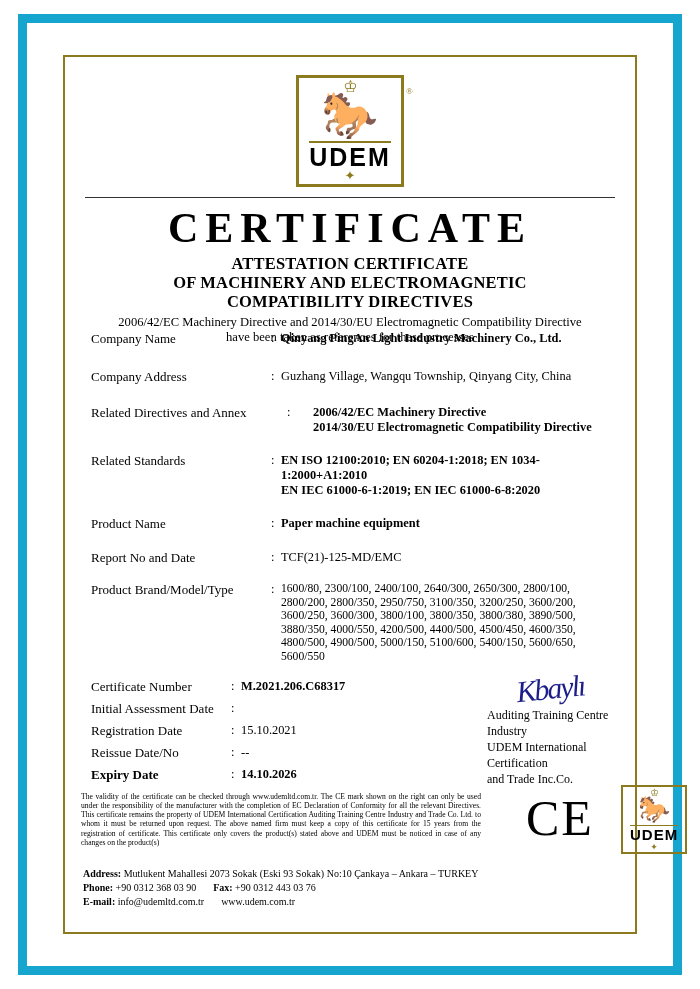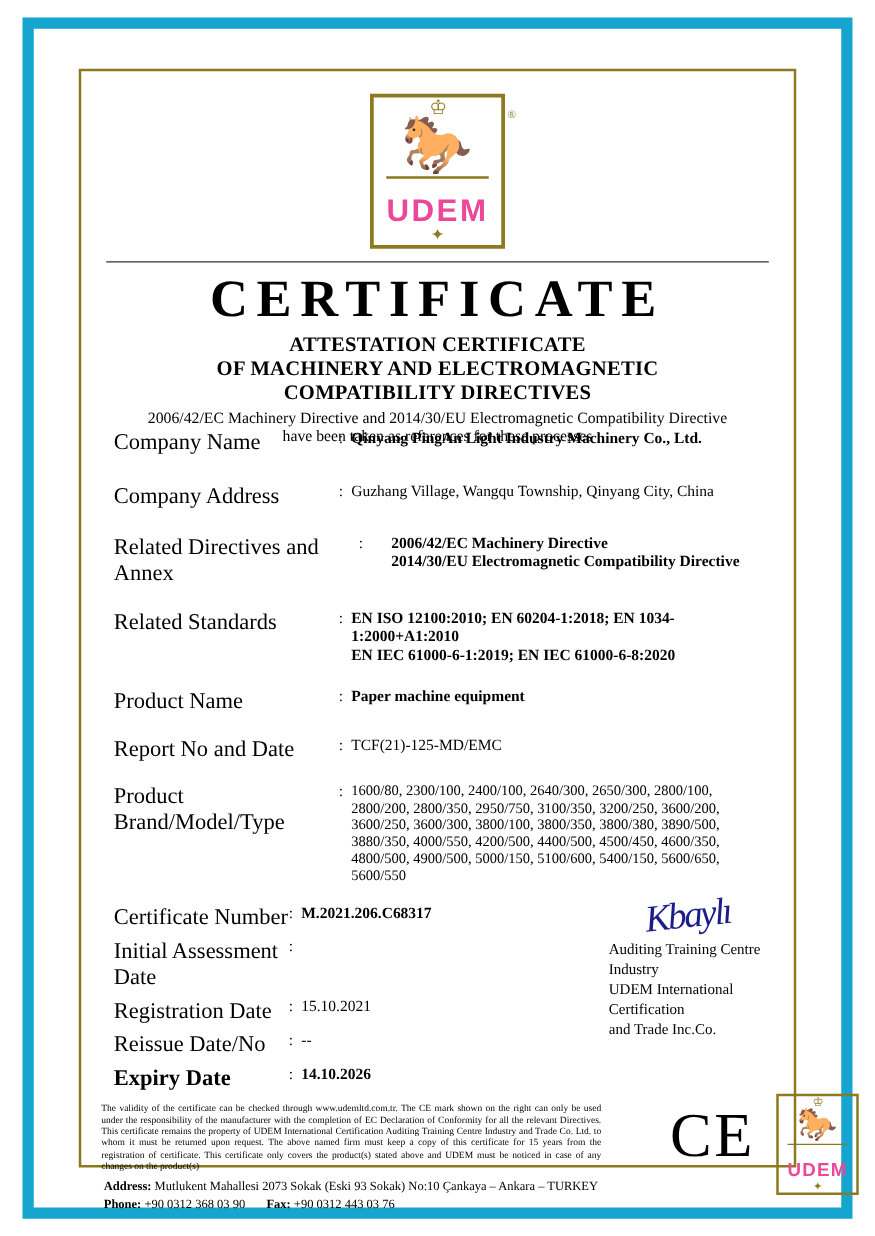--- a/index.html
+++ b/index.html
@@ -67,25 +67,25 @@
   .logo-horse {
     font-size: 46px;
     line-height: 48px;
     color: #8c7a1e;
   }
   .logo-word {
     font-family: "Liberation Sans", sans-serif;
     font-weight: bold;
     font-size: 25px;
     letter-spacing: 2px;
-    color: #ec4899;
+    color: #000000;
     line-height: 26px;
     border-top: 2px solid #8c7a1e;
     margin-top: 1px;
-    padding-top: 13px;
+    padding-top: 1px;
   }
   .logo-bone {
     font-size: 13px;
     color: #8c7a1e;
     line-height: 12px;
   }
   .logo-reg {
     position: absolute;
     right: -12px;
     top: 8px;
@@ -135,21 +135,21 @@
     font-size: 12.5px;
   }
   .row {
     display: flex;
     align-items: flex-start;
     margin-bottom: 13px;
   }
   .label {
     width: 190px;
     flex: 0 0 190px;
-    font-size: 18px;
+    font-size: 13px;
     padding-left: 10px;
     box-sizing: border-box;
   }
   .colon {
     width: 10px;
     flex: 0 0 10px;
     text-align: left;
   }
   .value {
     flex: 1 1 auto;
@@ -204,21 +204,21 @@
     width: 400px;
     margin-top: 3px;
   }
 
   .ce-row {
     position: relative;
     height: 72px;
   }
   .ce-mark {
     position: absolute;
-    left: 455px;
+    left: 445px;
     top: 4px;
     font-family: "Liberation Serif", serif;
     font-size: 50px;
     line-height: 50px;
     letter-spacing: 2px;
     font-weight: normal;
   }
   .logo-small {
     position: absolute;
     left: 540px;
@@ -384,17 +384,23 @@
           <b>Address:</b>
           <span>Mutlukent Mahallesi 2073 Sokak (Eski 93 Sokak) No:10 Çankaya – Ankara – TURKEY</span>
         </div>
         <div>
           <b>Phone:</b>
           <span>+90 0312 368 03 90</span>
           <span class="sep"></span>
           <b>Fax:</b>
           <span>+90 0312 443 03 76</span>
         </div>
+        <div>
+          <b>E-mail:</b>
+          <span>info@udemltd.com.tr</span>
+          <span class="sep"></span>
+          <span>www.udem.com.tr</span>
+        </div>
       </div>
 
     </div>
   </div>
 </div>
 
 </body></html>

